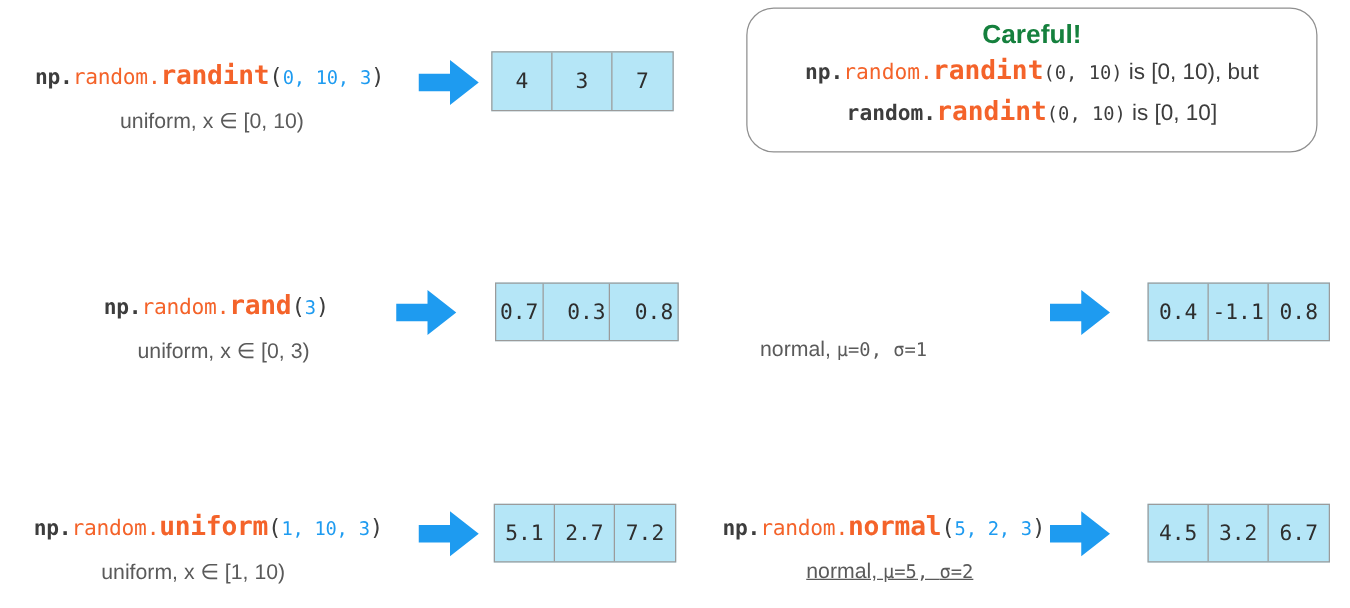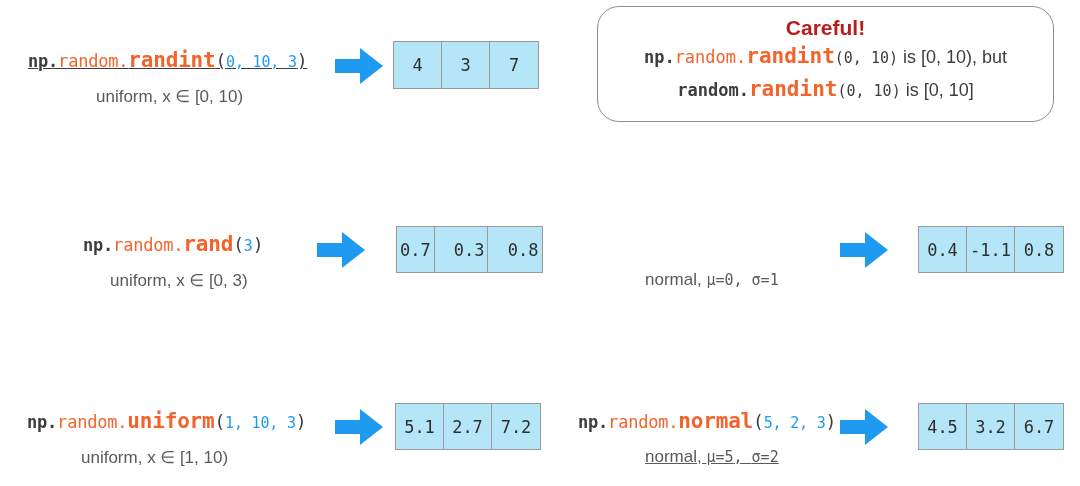--- a/index.html
+++ b/index.html
@@ -91,21 +91,21 @@
     border-radius: 22px;
     box-sizing: border-box;
     background: #ffffff;
     text-align: center;
   }
   .careful-title {
     margin-top: 8px;
     font-family: "Liberation Sans", sans-serif;
     font-size: 21px;
     font-weight: bold;
-    color: #b91c1c;
+    color: #15803d;
     line-height: 26px;
   }
   .careful-line {
     font-family: "DejaVu Sans Mono", monospace;
     font-size: 17px;
     font-weight: bold;
     color: #3d3d3d;
     line-height: 31px;
     white-space: nowrap;
   }
@@ -118,21 +118,21 @@
     font-weight: normal;
     font-size: 18px;
     color: #3d3d3d;
   }
 </style>
 </head>
 <body>
 
 <div class="stage">
 
-  <div class="expr" style="left:28px; top:48px;text-decoration:underline;">
+  <div class="expr" style="left:28px; top:48px;">
     <span class="mod-dark">np.</span><span class="mod">random.</span><span class="fn">randint</span><span class="paren">(</span><span class="num">0, 10, 3</span><span class="paren">)</span>
   </div>
   <div class="sub" style="left:96px; top:86px;">uniform, x ∈ [0, 10)</div>
 
   <div class="arrow" style="left:333px; top:46px;">
     <svg viewBox="0 0 52 40" xmlns="http://www.w3.org/2000/svg" aria-hidden="true">
       <path d="M2 13 H27 V2 L50 20 L27 38 V27 H2 Z" fill="#1e9bf0"></path>
     </svg>
   </div>
 
@@ -164,21 +164,21 @@
       <path d="M2 13 H27 V2 L50 20 L27 38 V27 H2 Z" fill="#1e9bf0"></path>
     </svg>
   </div>
 
   <div class="arr" style="left:396px; top:226px; width:147px; height:47px;gap:16px;">
     <div class="cell" style="width:48px;">0.7</div>
     <div class="cell" style="width:48px;">0.3</div>
     <div class="cell" style="width:48px;">0.8</div>
   </div>
 
-  <div class="sub" style="left:645px; top:270px;">
+  <div class="sub" style="left:608px; top:270px;">
     <span>normal, </span><span class="mono">μ=0</span><span class="mono">,  </span><span class="mono">σ=1</span>
   </div>
 
   <div class="arrow" style="left:838px; top:230px;">
     <svg viewBox="0 0 52 40" xmlns="http://www.w3.org/2000/svg" aria-hidden="true">
       <path d="M2 13 H27 V2 L50 20 L27 38 V27 H2 Z" fill="#1e9bf0"></path>
     </svg>
   </div>
 
   <div class="arr" style="left:918px; top:226px; width:146px; height:47px;">

